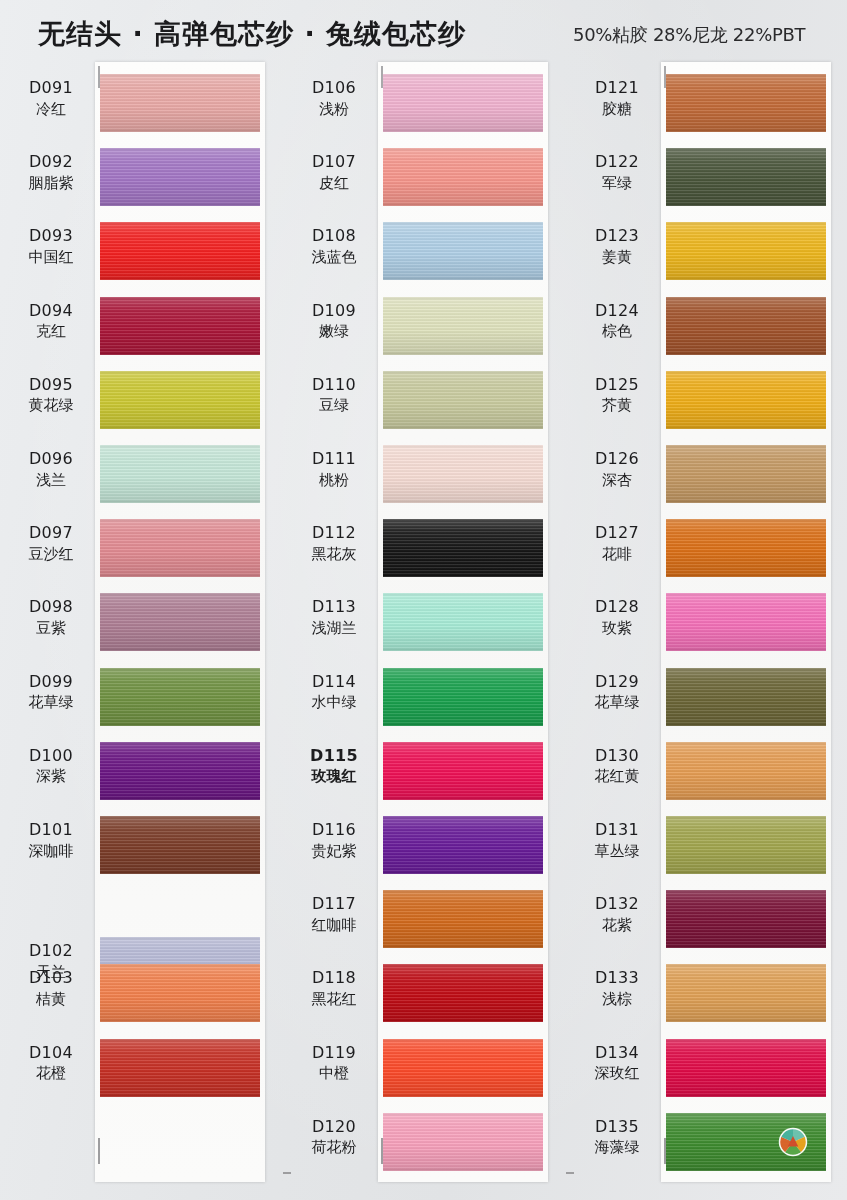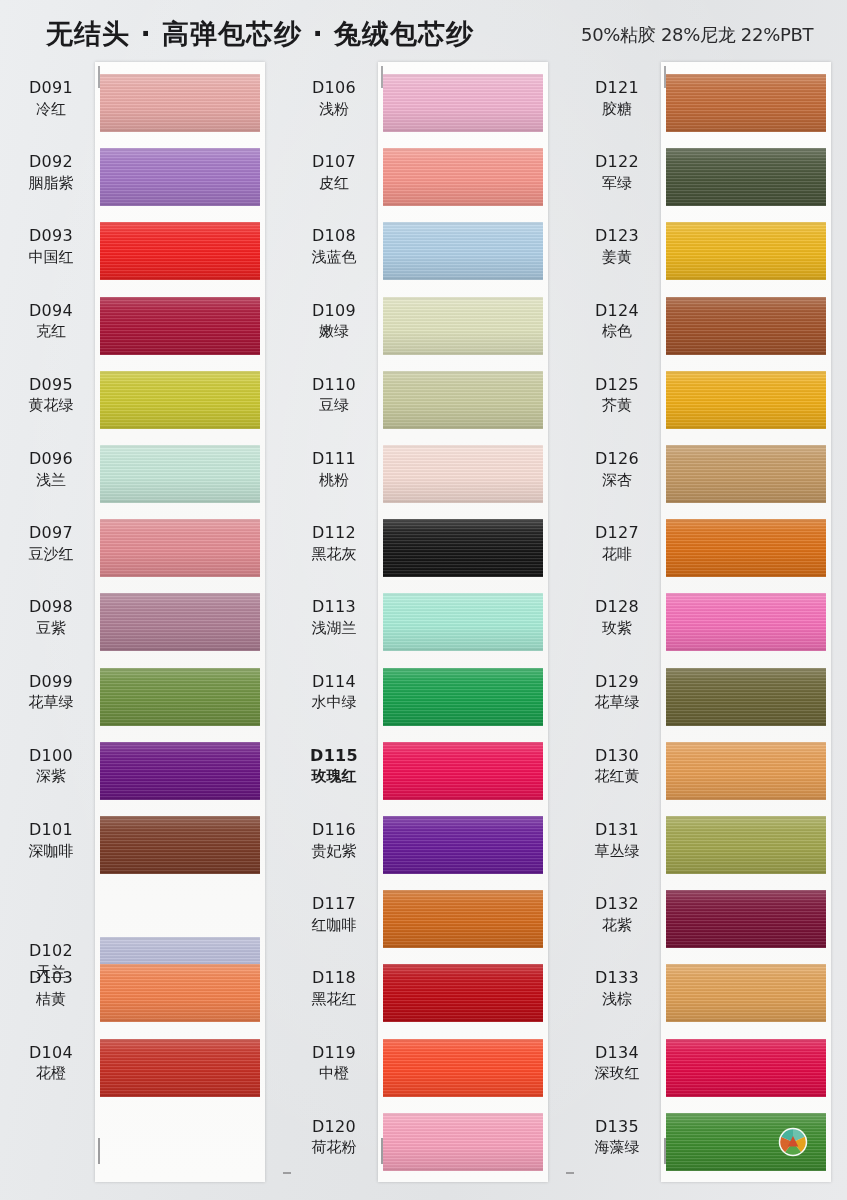--- a/index.html
+++ b/index.html
@@ -14,21 +14,21 @@
     position:absolute;inset:0;
     background:
       linear-gradient(100deg,#eceef0 0%,#e4e6e8 38%,#e1e3e5 62%,#e9eaec 100%);
   }
   .page-bg:after{
     content:"";position:absolute;inset:0;
     background:radial-gradient(ellipse at 50% 40%,rgba(255,255,255,.35) 0%,rgba(255,255,255,0) 70%);
   }
 
   
-  .header{position:absolute;left:16px;top:0;width:789px;height:62px;}
+  .header{position:absolute;left:8px;top:0;width:789px;height:62px;}
   .title{
     position:absolute;left:30px;top:16px;
     font-size:27px;font-weight:bold;color:#1b1b1d;
     letter-spacing:1px;white-space:nowrap;
     font-family:"DejaVu Sans","Liberation Sans",sans-serif;
   }
   .composition{
     position:absolute;left:565px;top:23px;
     font-size:18px;color:#2a2a2c;white-space:nowrap;
     font-family:"DejaVu Sans","Liberation Sans",sans-serif;

